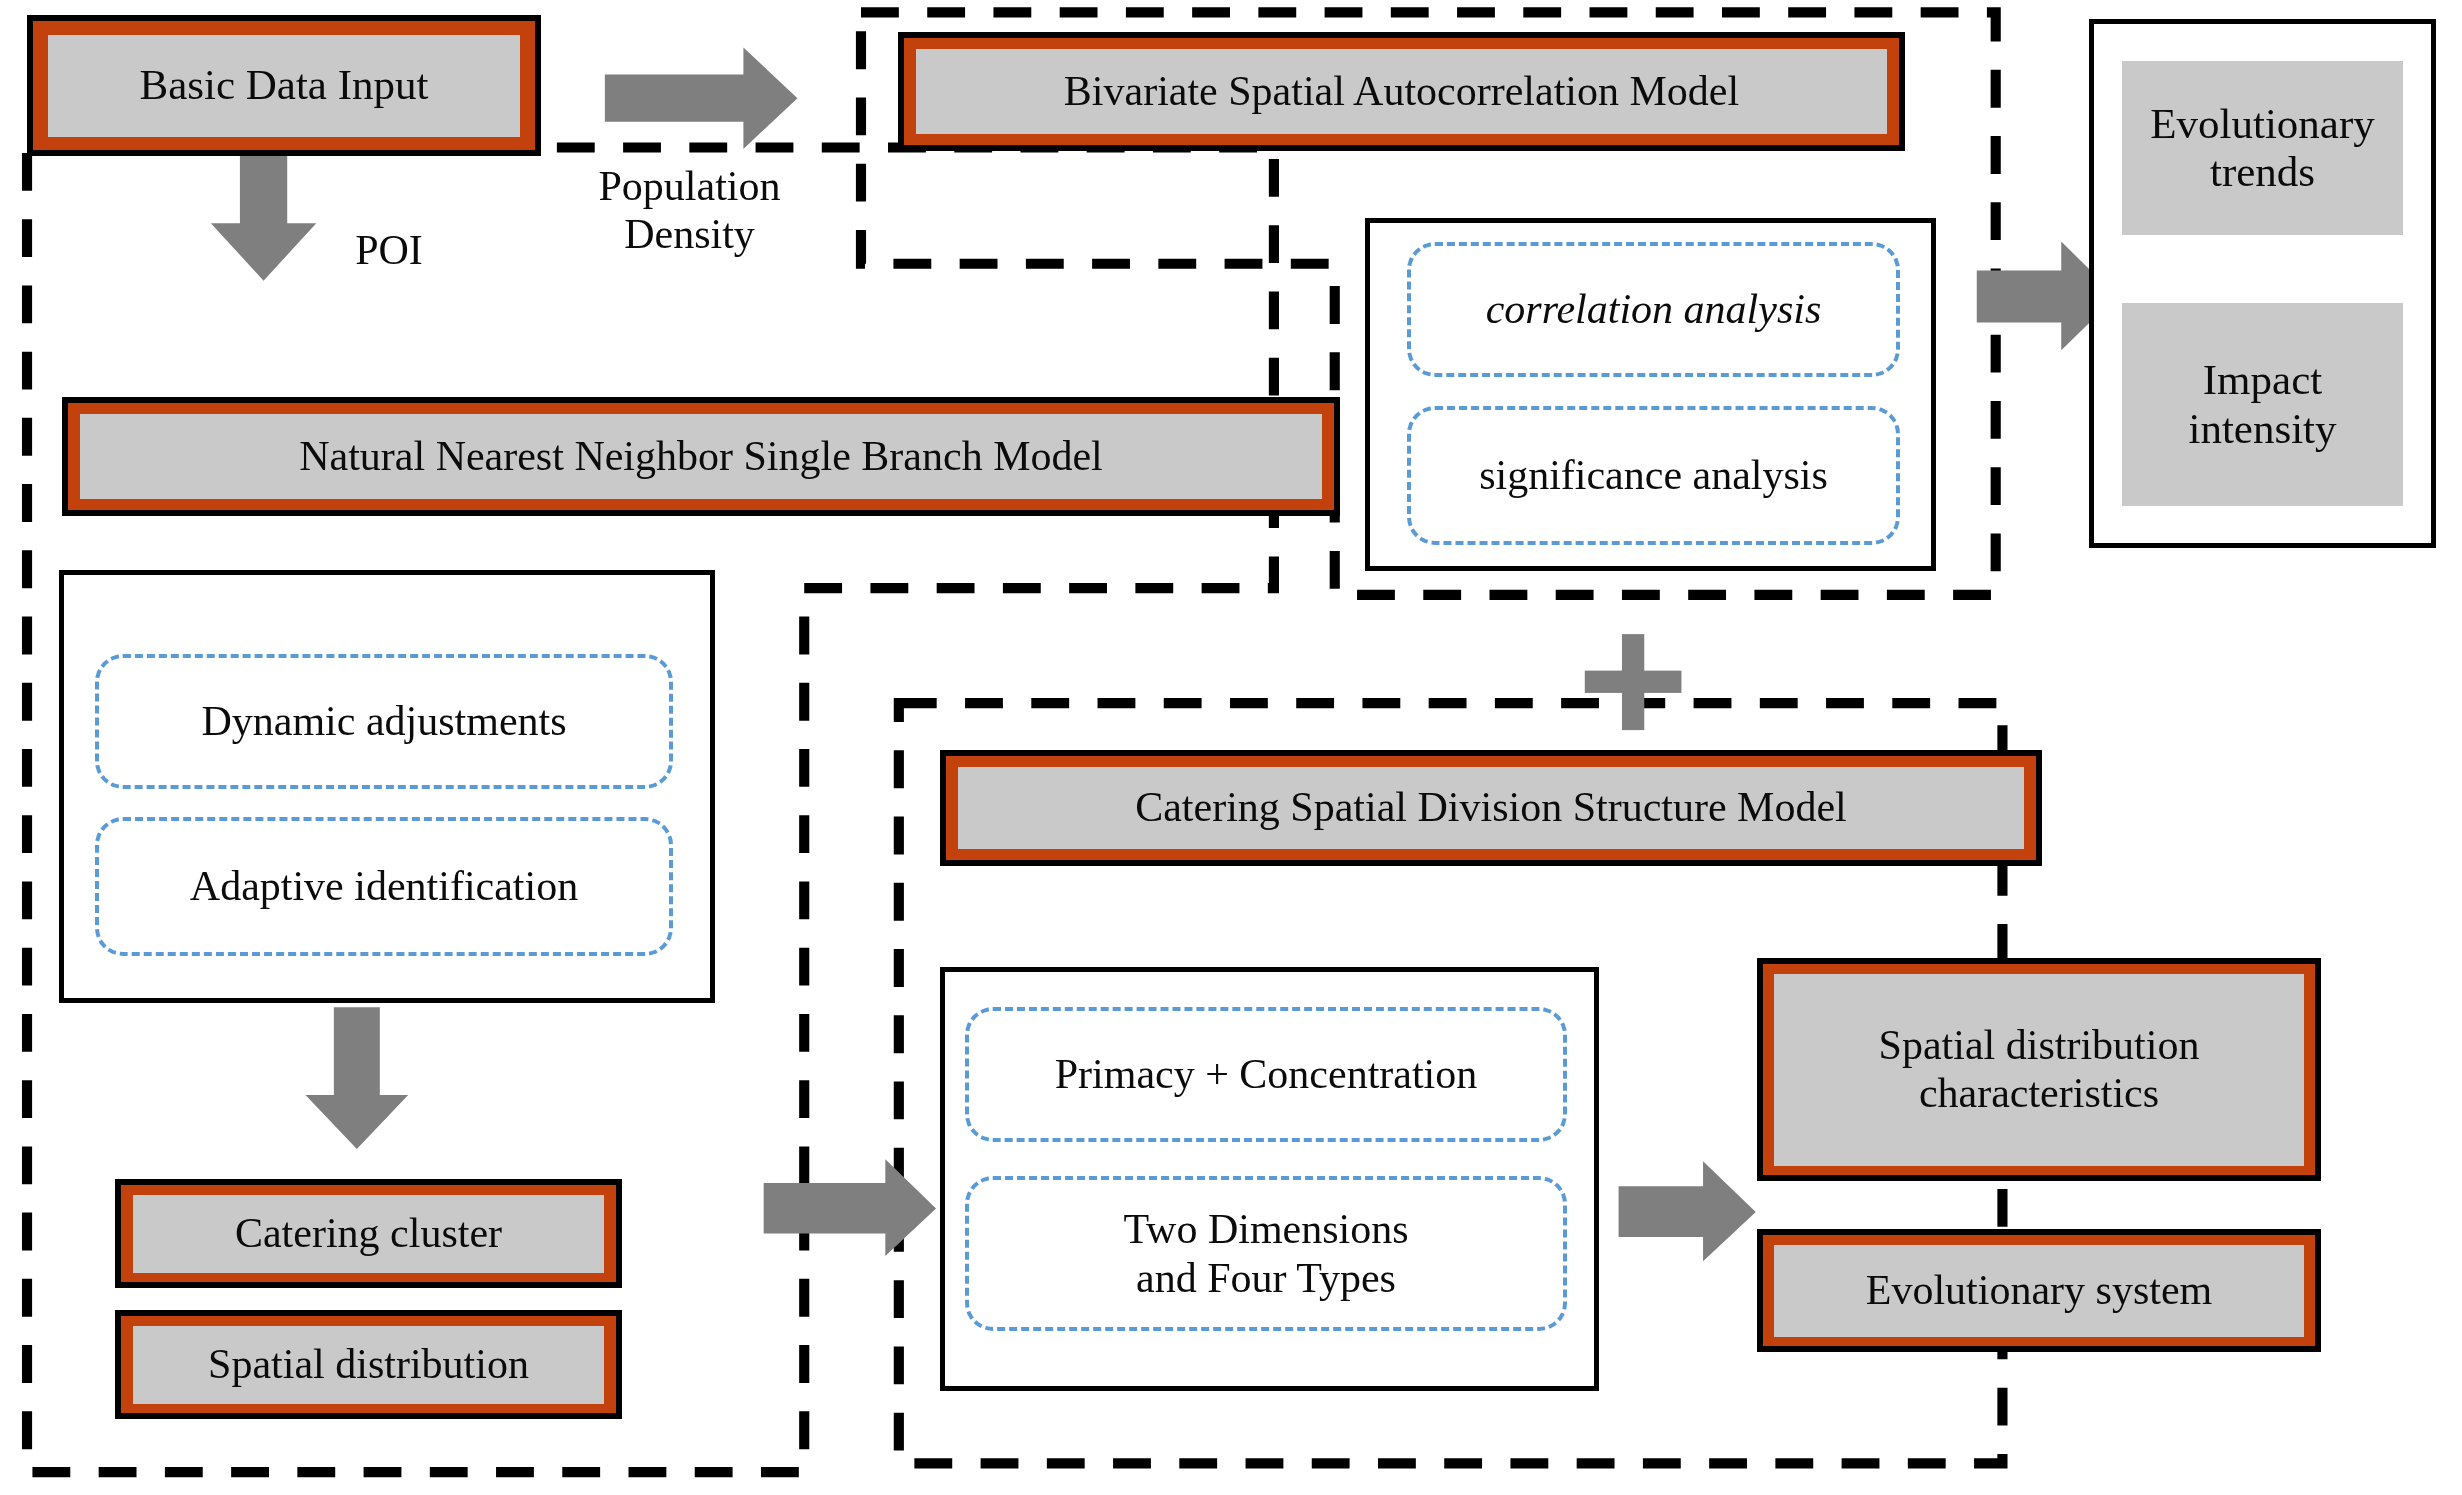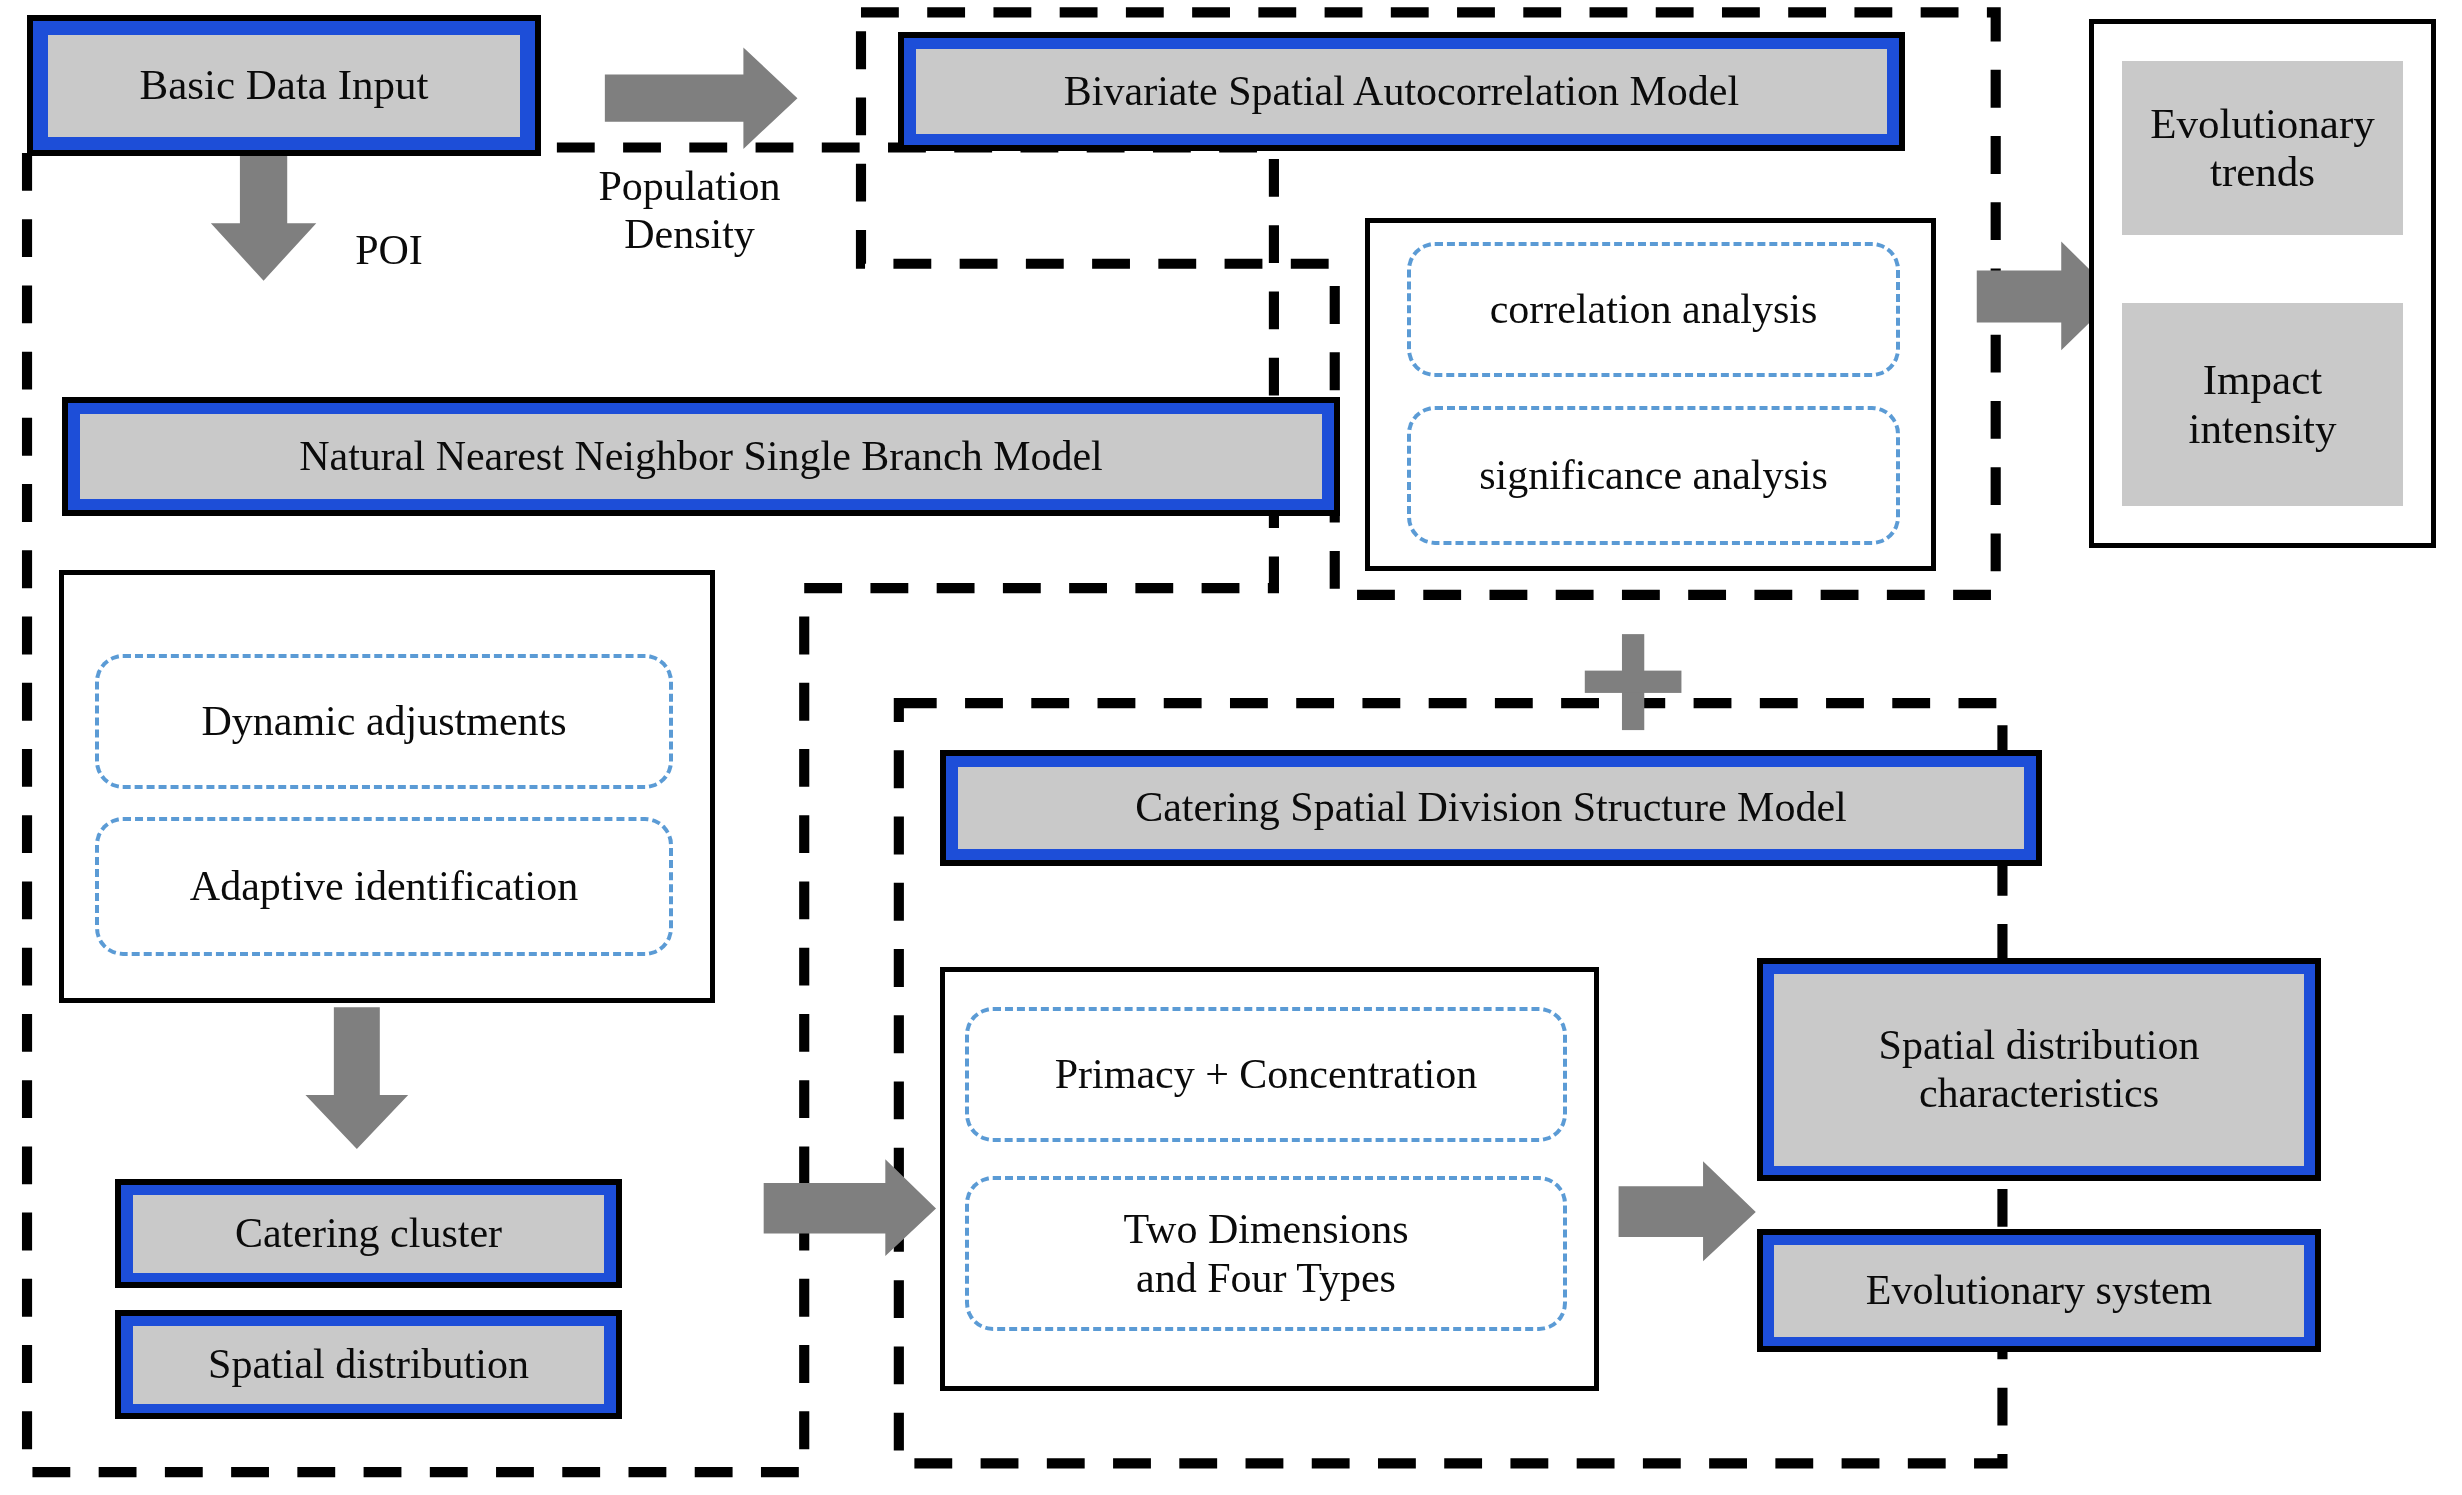--- a/index.html
+++ b/index.html
@@ -9,21 +9,21 @@
     height:1496px;
     background:#ffffff;
     font-family:"Liberation Serif", serif;
     overflow:hidden;
   }
   
   .fbox{
     position:absolute;
     box-sizing:border-box;
     border:6px solid #000000;
-    background:#1d4ed8;
+    background:#c2410c;
     display:flex;
     align-items:center;
     justify-content:center;
     text-decoration:underline;
   }
   .plate{
     position:absolute;
     box-sizing:border-box;
     background:#c9c9c9;
     display:flex;
@@ -109,21 +109,21 @@
 Density</div>
 
   <div class="lbl t62" style="left:308px; top:226px; width:162px;">POI</div>
 
   <div class="fbox" style="left:898px; top:32px; width:1007px; height:119px;">
     <div class="plate t62" style="left:12px; top:10.8px; right:12px; bottom:10.8px;">Bivariate Spatial Autocorrelation Model</div>
   </div>
 
   <div class="pbox" style="left:1365px; top:218px; width:571px; height:353px;">
   </div>
-  <div class="bdash t62" style="left:1407px; top:242px; width:493px; height:135px;">correlation analysis</div>
+  <div class="bdash t62" style="left:1407px; top:242px; width:493px; height:135px;font-style:italic;">correlation analysis</div>
   <div class="bdash t62" style="left:1407px; top:406px; width:493px; height:139px;">significance analysis</div>
 
   <div class="pbox" style="left:2089px; top:19px; width:347px; height:529px;">
   </div>
   <div class="plate t64" style="left:2122px; top:61px; width:281px; height:174px; white-space:pre-line;">Evolutionary
 trends</div>
   <div class="plate t64" style="left:2122px; top:303px; width:281px; height:203px; white-space:pre-line;">Impact
 intensity</div>
 
   <div class="fbox" style="left:62px; top:397px; width:1278px; height:119px;">

